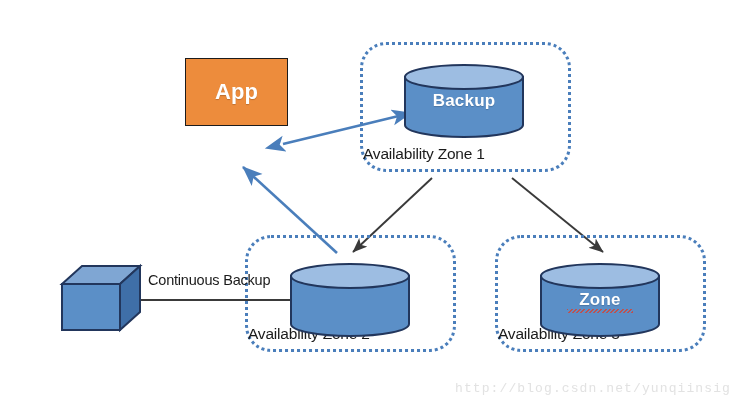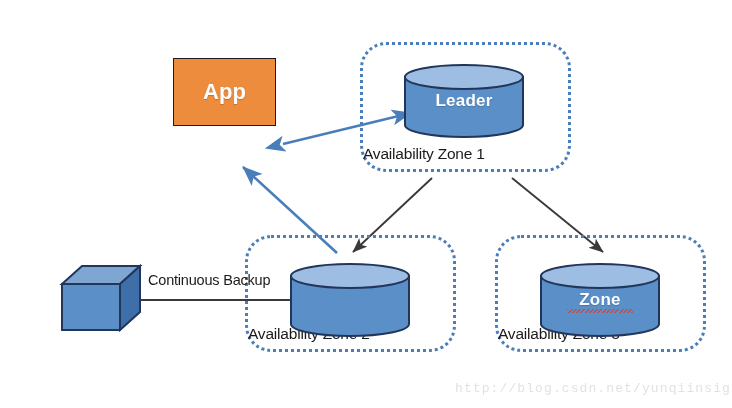--- a/index.html
+++ b/index.html
@@ -72,20 +72,21 @@
   .appbox{
     position:absolute;
     box-sizing:border-box;
     border:1.5px solid #1c1c1c;
     display:flex;
     align-items:center;
     justify-content:center;
     color:#ffffff;
     font-weight:bold;
     text-shadow:0 1px 1px rgba(0,0,0,.2);
+    margin-left:12px;
   }
   .app-top{ background:#ED8C3C; font-size:22px; }
   .app-bottom{ background:#4A7EBB; font-size:15.5px; letter-spacing:-.2px;}
 
   
   .cube{ position:absolute; }
 
   
   .edge-label{
     position:absolute;
@@ -137,21 +138,21 @@
   </div>
 
   <div class="zone" style="left:360px; top:42px; width:211px; height:130px;">
     <div class="zone-label">Availability Zone 1</div>
   </div>
   <div class="cyl" style="left:403px; top:64px; width:122px; height:74px;">
     <svg width="122" height="74" viewBox="0 0 122 74" xmlns="http://www.w3.org/2000/svg">
       <path d="M2,13 L2,61 A59,12 0 0 0 120,61 L120,13 Z" fill="#5B8FC7" stroke="#22365C" stroke-width="2"></path>
       <ellipse cx="61" cy="13" rx="59" ry="12" fill="#9DBDE2" stroke="#22365C" stroke-width="2"></ellipse>
     </svg>
-    <div class="cyl-label">Leader</div>
+    <div class="cyl-label">Backup</div>
   </div>
 
   <div class="zone" style="left:245px; top:235px; width:211px; height:117px;">
     <div class="zone-label">Availability Zone 2</div>
   </div>
   <div class="cyl" style="left:289px; top:263px; width:122px; height:74px;">
     <svg width="122" height="74" viewBox="0 0 122 74" xmlns="http://www.w3.org/2000/svg">
       <path d="M2,13 L2,61 A59,12 0 0 0 120,61 L120,13 Z" fill="#5B8FC7" stroke="#22365C" stroke-width="2"></path>
       <ellipse cx="61" cy="13" rx="59" ry="12" fill="#9DBDE2" stroke="#22365C" stroke-width="2"></ellipse>
     </svg>

